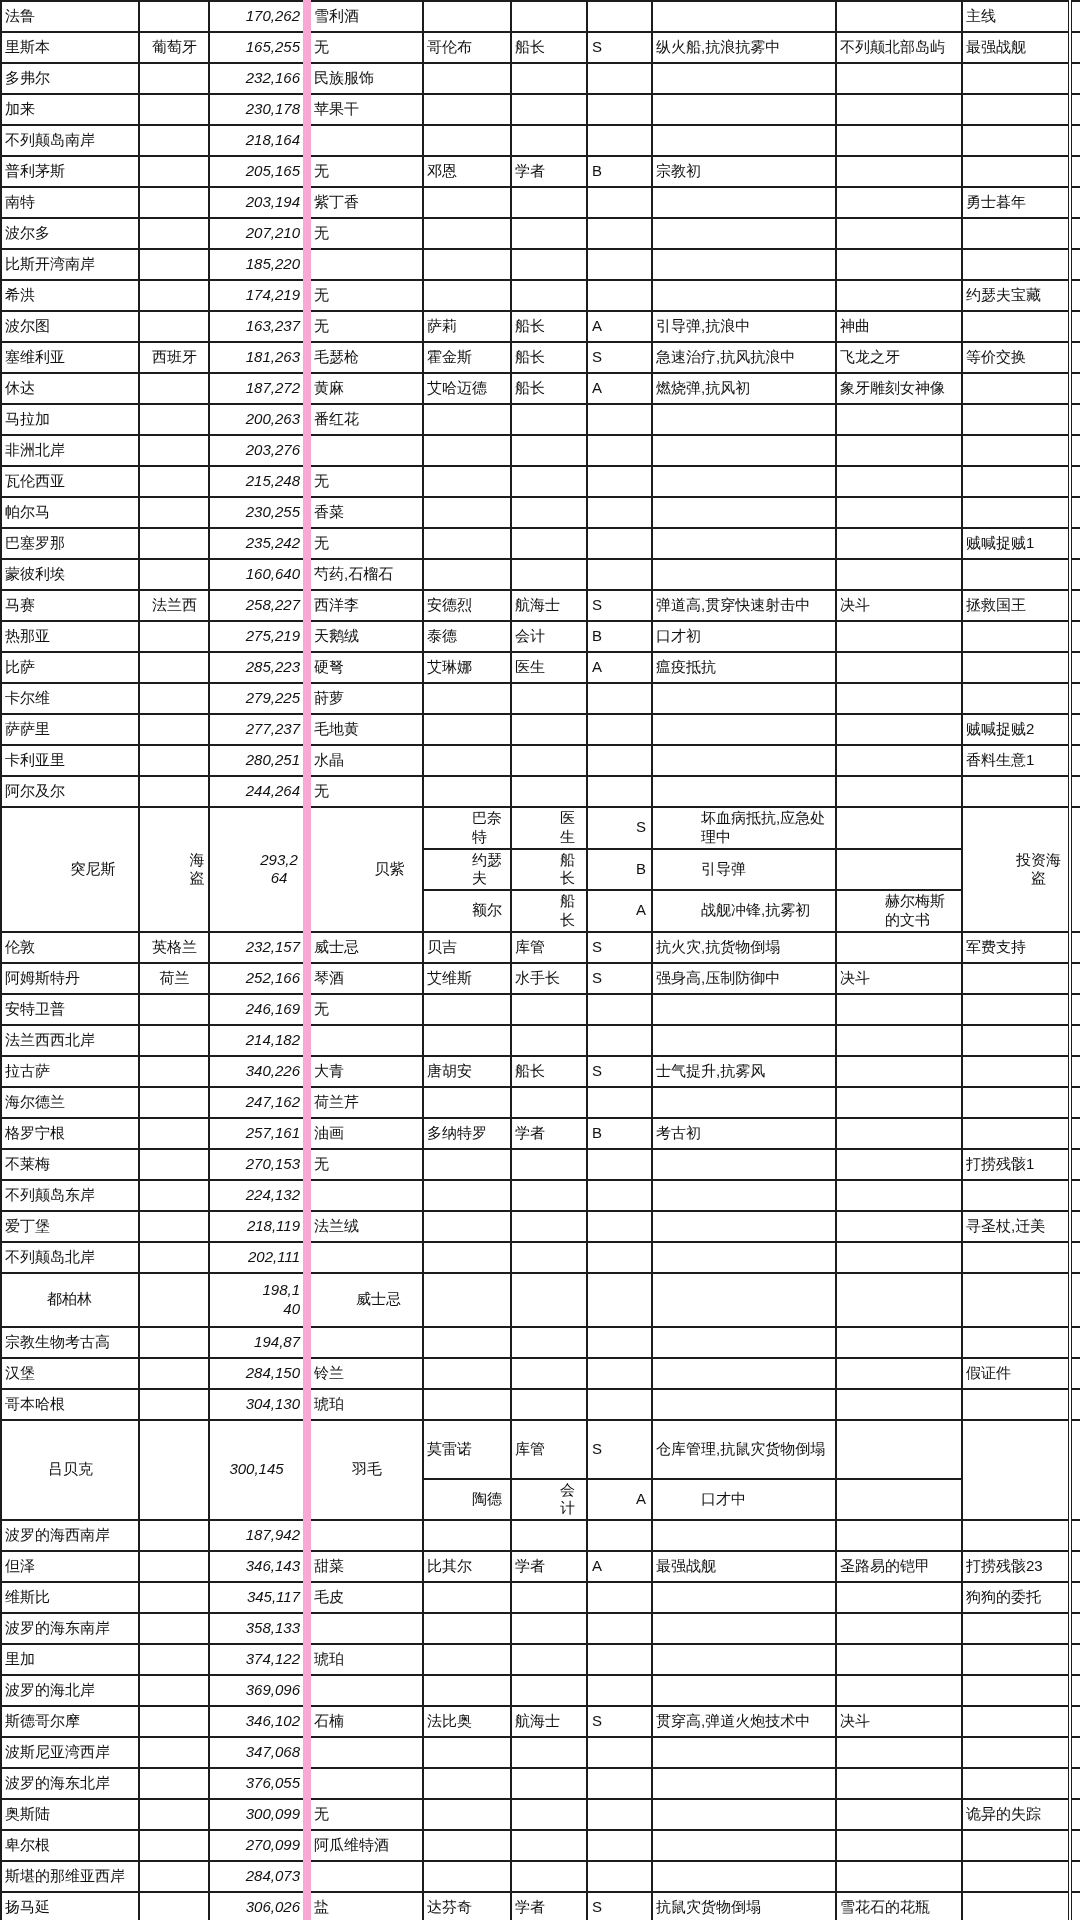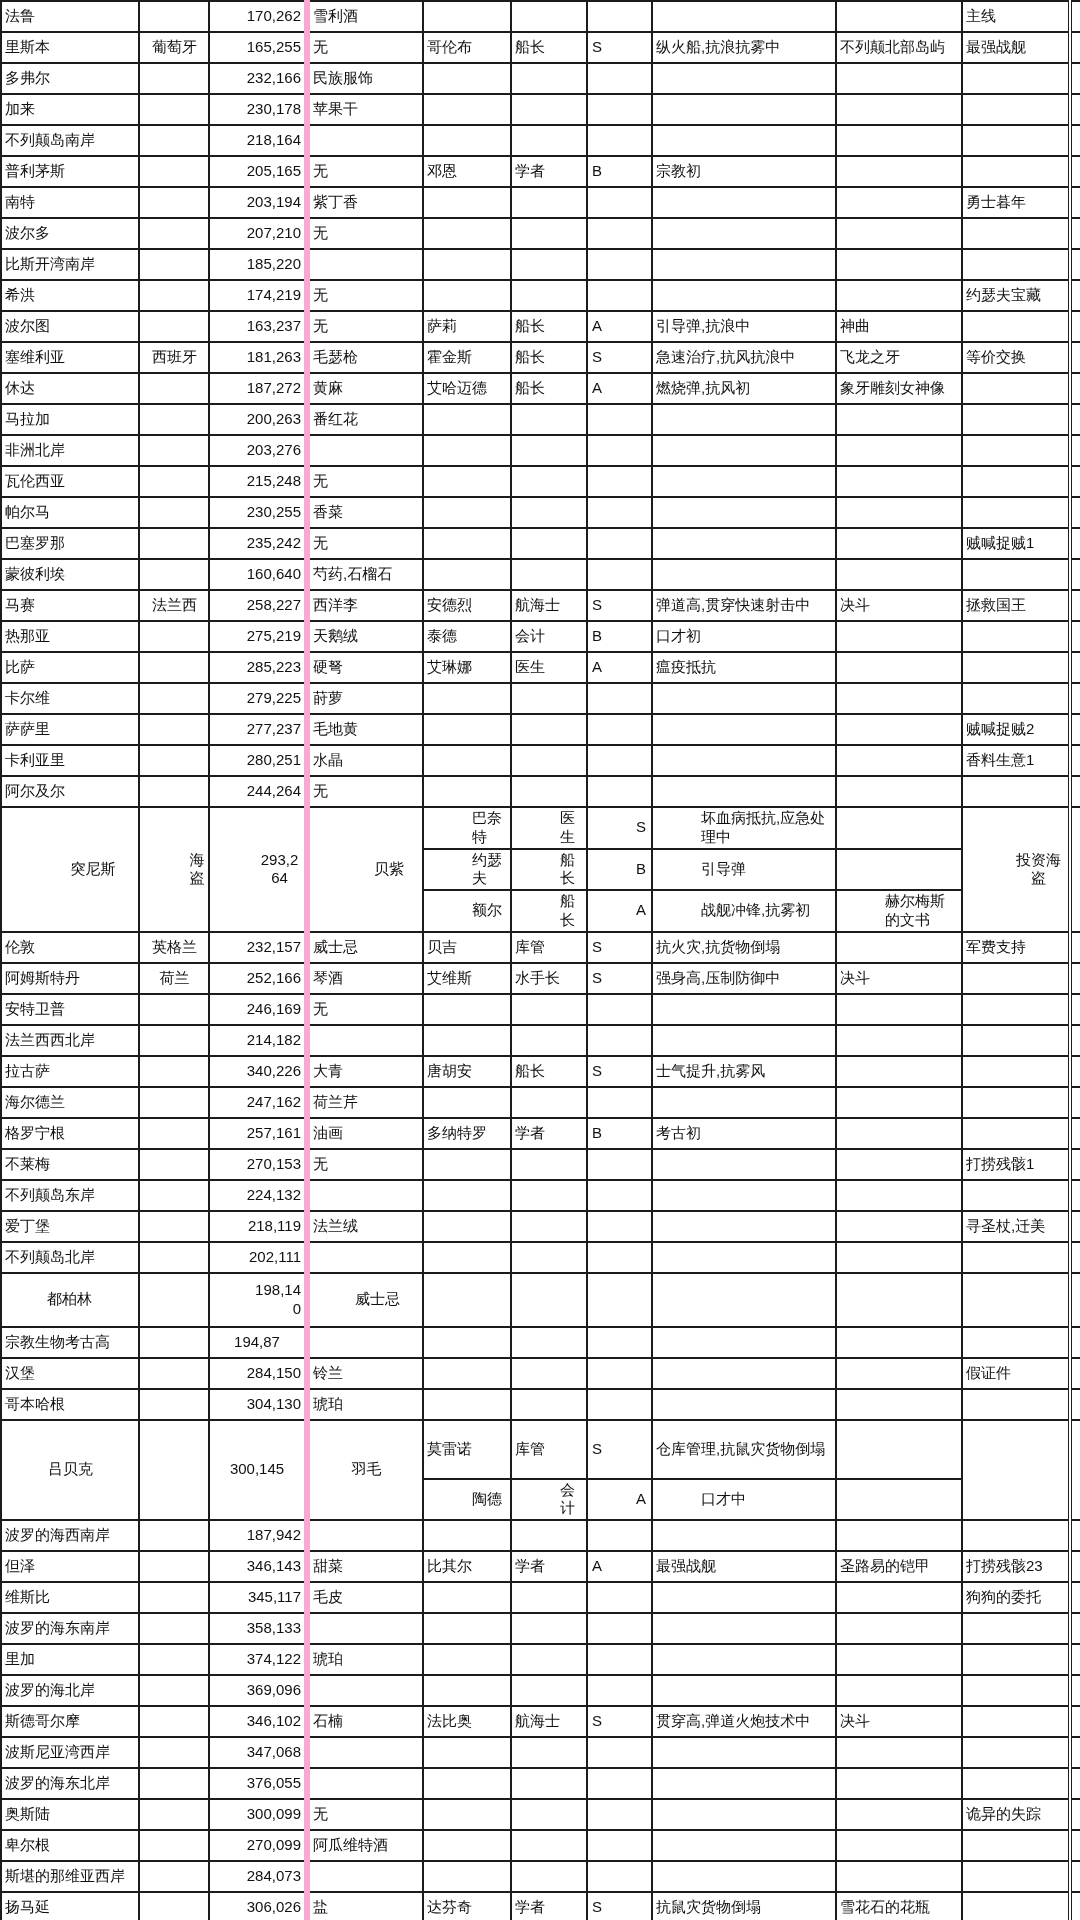--- a/index.html
+++ b/index.html
@@ -1,22 +1,22 @@
 <!DOCTYPE html>
 <html><head>
 <meta charset="utf-8">
 <style>
   html,body{margin:0;padding:0;background:#ffffff;}
   body{width:1080px;height:1920px;overflow:hidden;font-family:"Liberation Sans",sans-serif;color:#111;}
   table{border-collapse:collapse;table-layout:fixed;width:1080px;background:#fff;}
   td{border:2px solid #1c1c1c;font-size:15px;line-height:1.25;padding:1px 2px 1px 3px;
      vertical-align:middle;overflow:hidden;white-space:normal;word-break:break-all;height:27px;}
-  td.coords{text-align:right;padding-right:3px;font-size:15px;}
-  td.coords.left{text-align:center;}
-  td.thickL{border-left:6px solid #f9a8d4;}
+  td.coords{text-align:right;padding-right:3px;font-size:15px;font-style:italic;}
+  td.coords.left{text-align:right;}
+  td.thickL{border-left:8px solid #f9a8d4;}
   td.edge{border-left:4px double #1c1c1c;border-right:none;padding:0;}
   td.c-center{text-align:center;}
   tr.h-dublin td{height:50px;padding-left:45px;}
   tr.h-sub td{height:28px;padding-left:48px;}
   tr.h-sub1 td{height:55px;}
   .grade{padding-left:4px;}
 </style>
 </head>
 <body>
 

